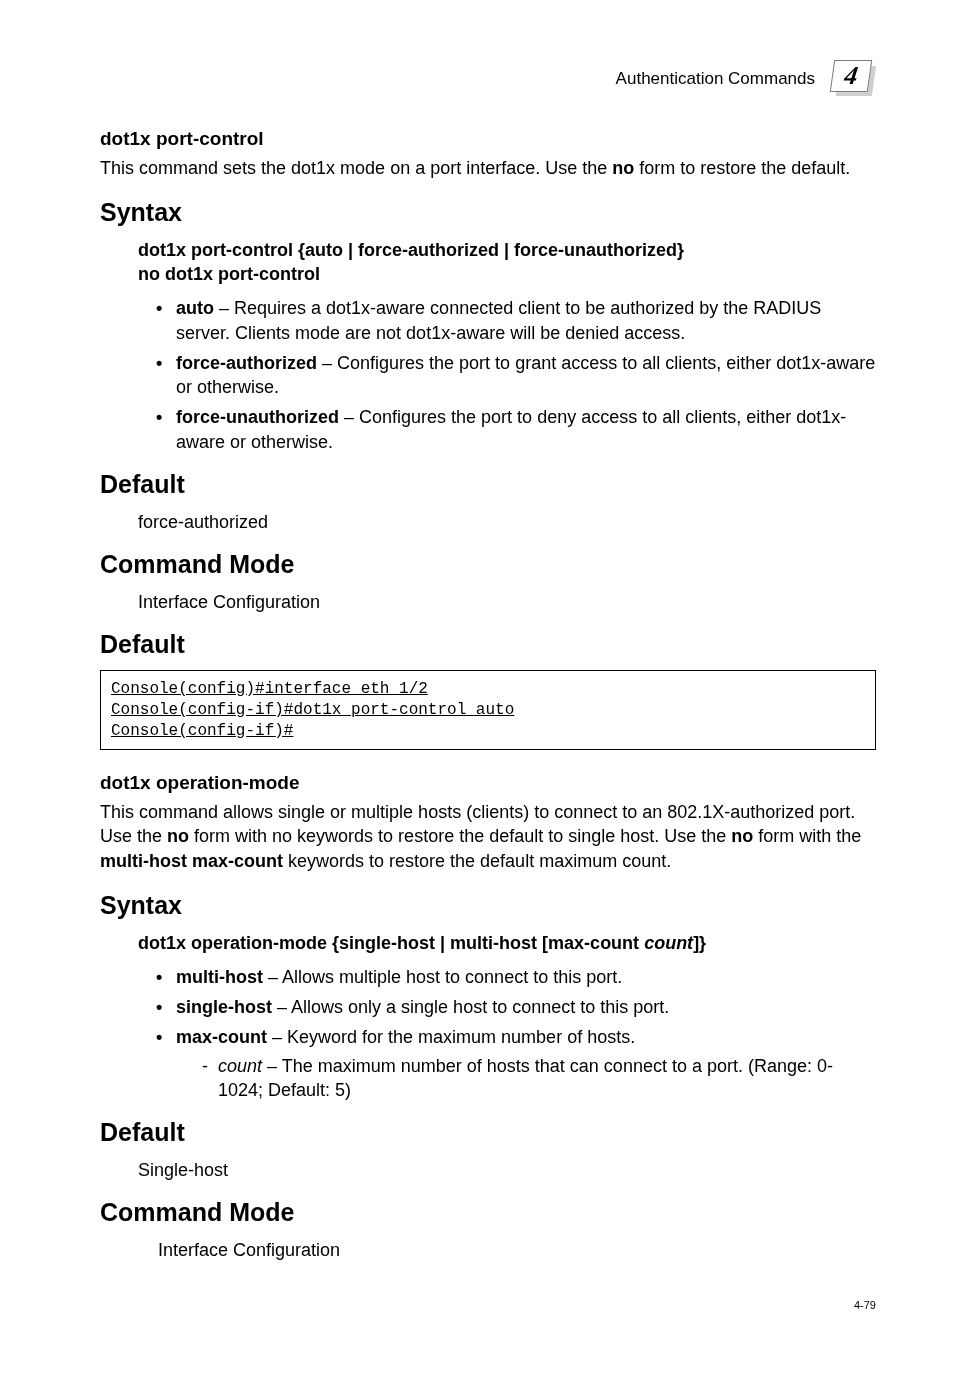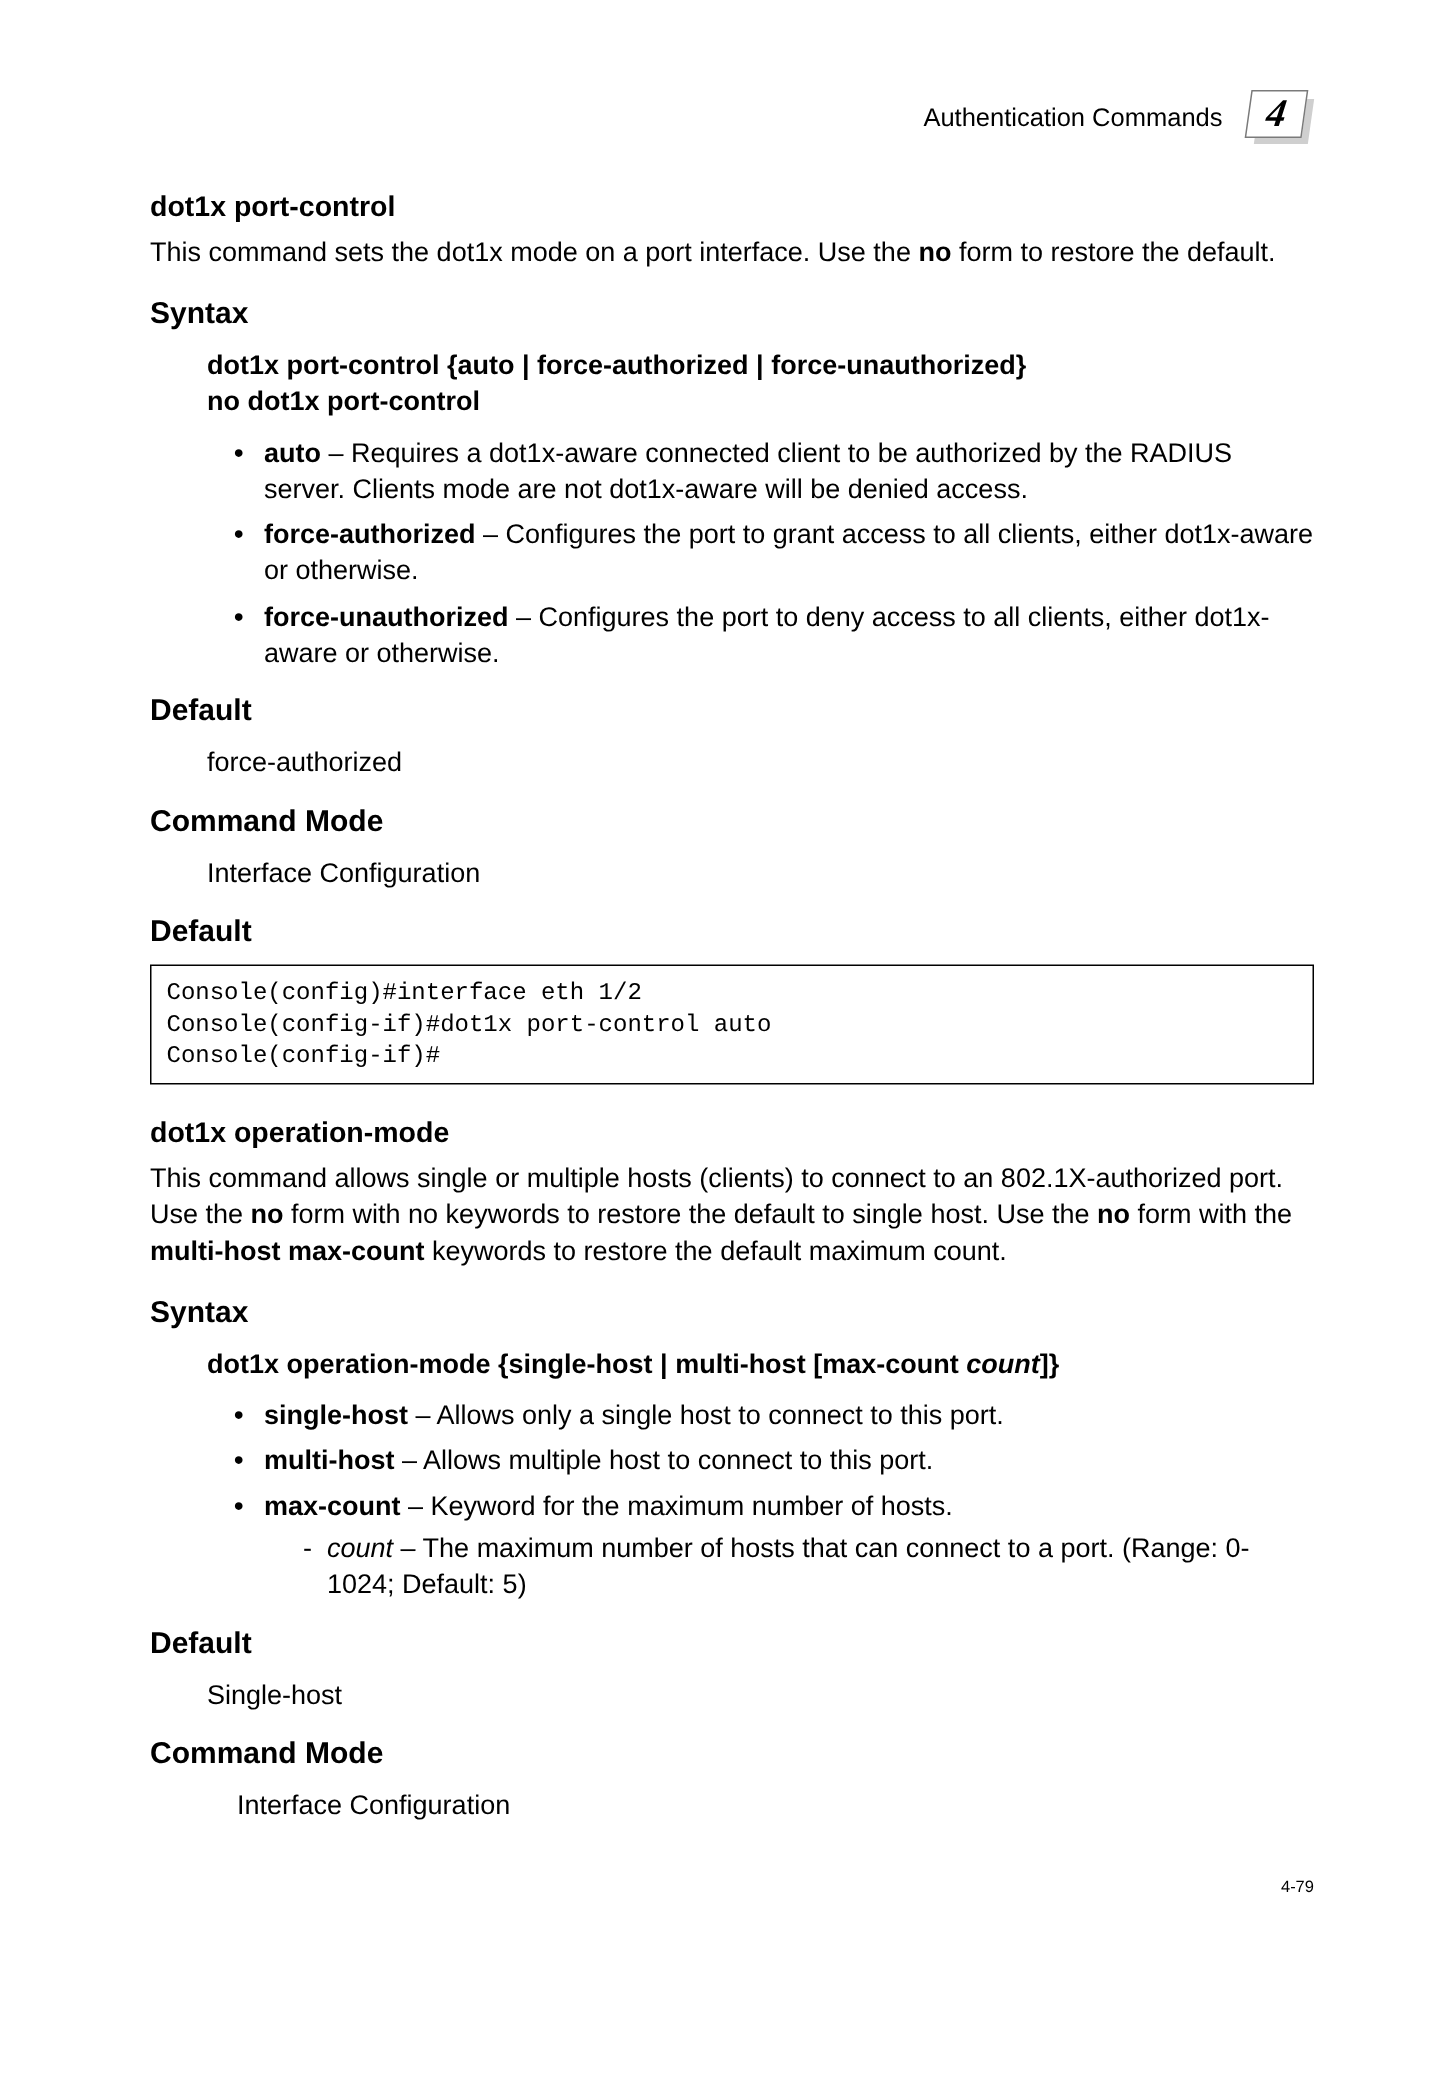--- a/index.html
+++ b/index.html
@@ -56,21 +56,21 @@
   }
   h2.cmd {
     font-size: 19px;
     font-weight: bold;
     margin: 0 0 4px 0;
   }
   p.desc {
     margin: 0 0 16px 0;
   }
   h3.sect {
-    font-size: 20px;
+    font-size: 25px;
     font-weight: bold;
     margin: 14px 0 8px 0;
   }
   .indent1 { margin-left: 38px; }
   .syntax-block {
     margin: 0 0 10px 38px;
   }
   .syntax-line {
     font-weight: bold;
   }
@@ -110,20 +110,21 @@
     margin: 0 0 12px 38px;
   }
   .code-box {
     border: 1px solid #000;
     padding: 8px 10px;
     font-family: "Courier New", monospace;
     font-size: 16px;
     white-space: pre;
     margin: 6px 0 20px 0;
     line-height: 1.3;
+    text-decoration: underline;
   }
   em { }
   b { font-weight: bold; }
   .page-num {
     text-align: right;
     margin-top: 36px;
     font-size: 11px;
   }
 </style>
 </head>
@@ -173,22 +174,22 @@
 </p>
 
 <h3 class="sect">Syntax</h3>
 <div class="syntax-block">
   <div class="syntax-line">
     <b>dot1x operation-mode</b> {<b>single-host</b> | <b>multi-host</b> [<b>max-count</b> <em>count</em>]}
   </div>
 </div>
 
 <ul class="bullets">
+  <li><b>multi-host</b><span> – Allows multiple host to connect to this port.</span></li>
   <li><b>single-host</b><span> – Allows only a single host to connect to this port.</span></li>
-  <li><b>multi-host</b><span> – Allows multiple host to connect to this port.</span></li>
   <li><b>max-count</b><span> – Keyword for the maximum number of hosts.</span>
     <ul class="dash">
       <li><em>count</em><span> – The maximum number of hosts that can connect to a port. (Range: 0-1024; Default: 5)</span></li>
     </ul>
   </li>
 </ul>
 
 <h3 class="sect">Default</h3>
 <p class="default-val">Single-host</p>
 

